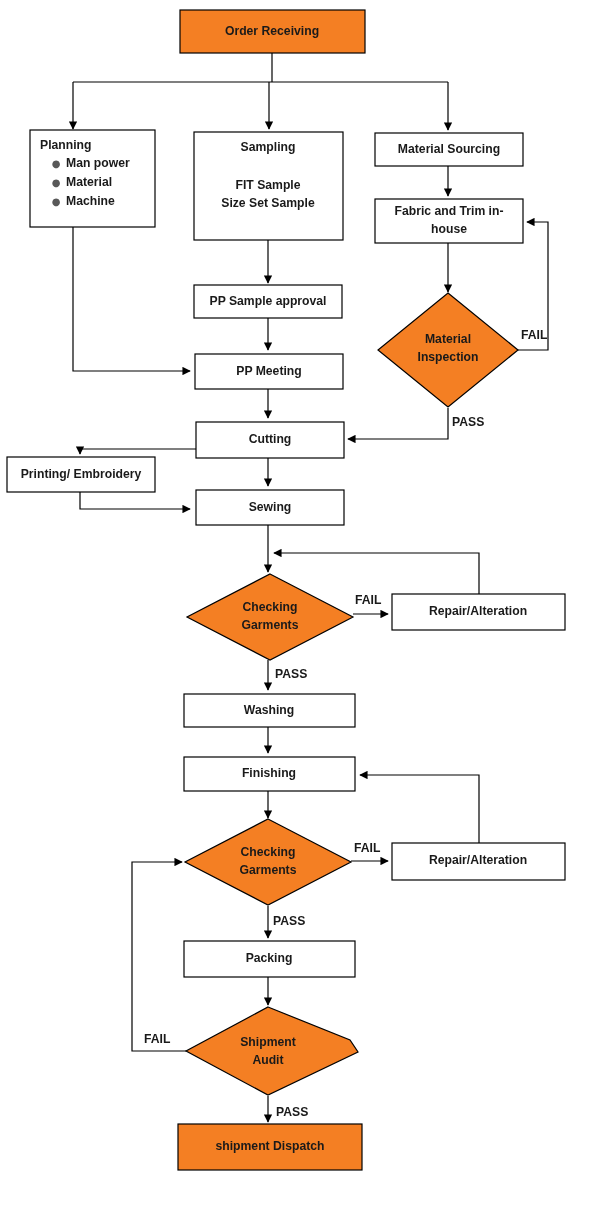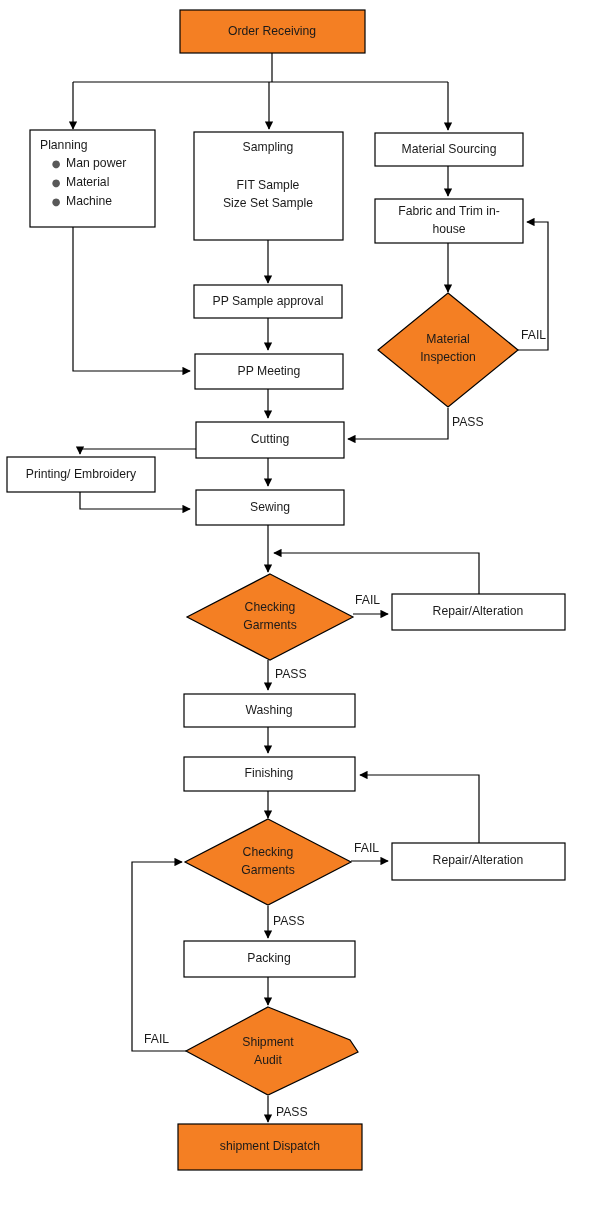--- a/index.html
+++ b/index.html
@@ -11,20 +11,21 @@
     width: 608px;
     height: 1207px;
     font-family: "Liberation Sans", sans-serif;
     overflow: hidden;
   }
   #flowchart-root {
     position: relative;
     width: 608px;
     height: 1207px;
     background: #ffffff;
+    font-weight: bold;
   }
   svg#flow-svg {
     position: absolute;
     left: 0;
     top: 0;
     width: 608px;
     height: 1207px;
   }
   .node-rect {
     stroke: #000000;

